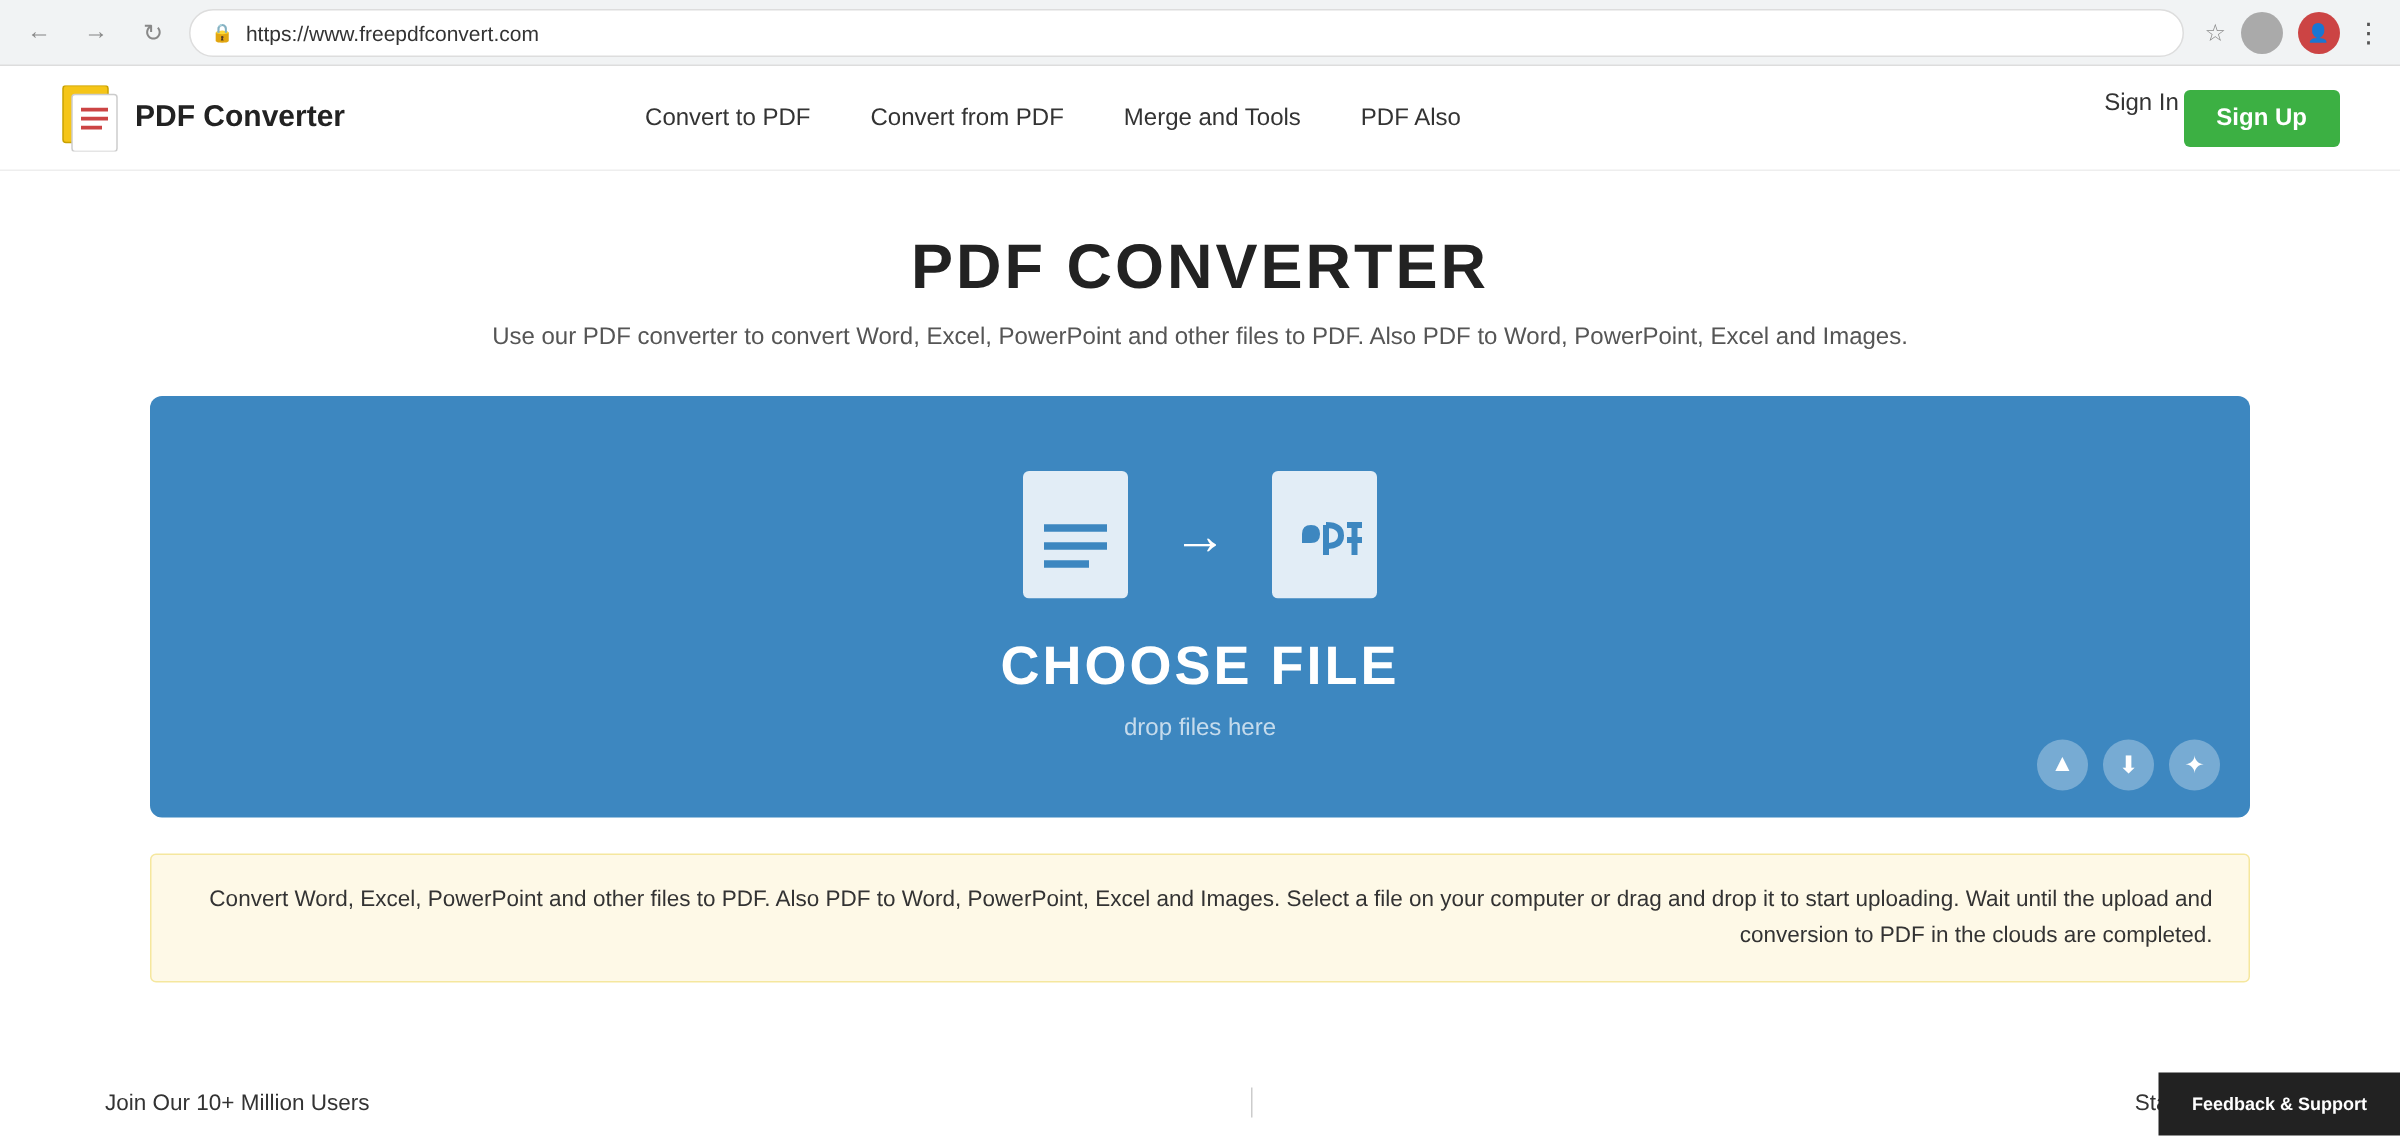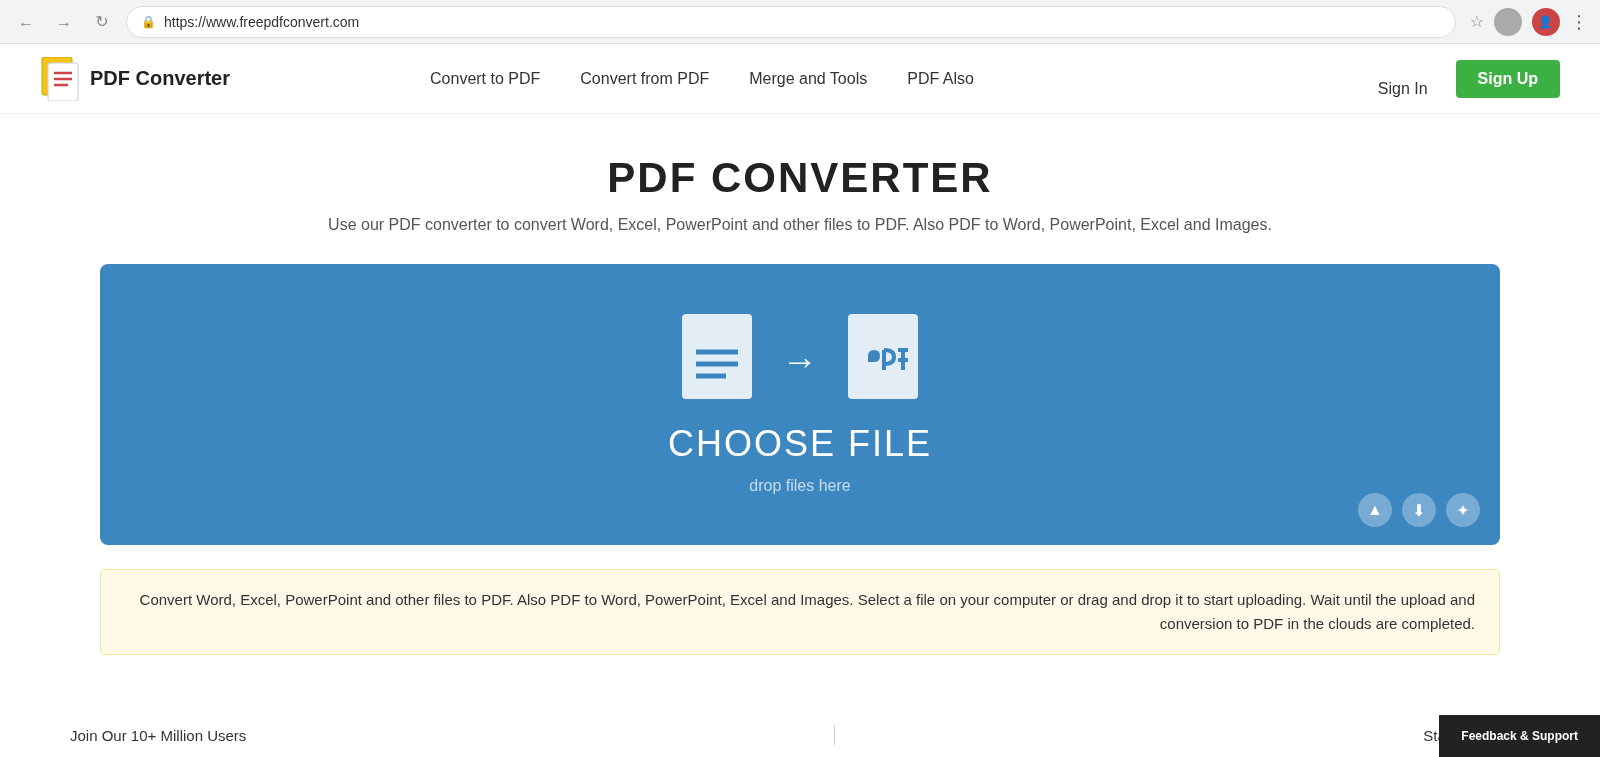--- a/index.html
+++ b/index.html
@@ -86,22 +86,22 @@
       flex: 1;
     }
     .nav-link {
       text-decoration: none;
       color: #333;
       font-size: 16px;
       cursor: pointer;
     }
     .header-actions {
       display: flex;
-      align-items: flex-end;
-      gap: 28px;
+      align-items: flex-start;
+      gap: 3px;
     }
     .signin-btn {
       background: none;
       border: none;
       font-size: 16px;
       color: #333;
       cursor: pointer;
       font-family: Arial, sans-serif;
     }
     .signup-btn {
@@ -157,21 +157,21 @@
     .doc-icon {
       width: 70px;
       height: 85px;
     }
     .arrow-icon {
       color: #fff;
       font-size: 36px;
     }
     .choose-file-text {
       font-size: 36px;
-      font-weight: normal;
+      font-weight: bold;
       color: #fff;
       letter-spacing: 2px;
       margin-bottom: 12px;
     }
     .drop-hint {
       font-size: 16px;
       color: rgba(255,255,255,0.7);
     }
     .upload-options {
       position: absolute;

